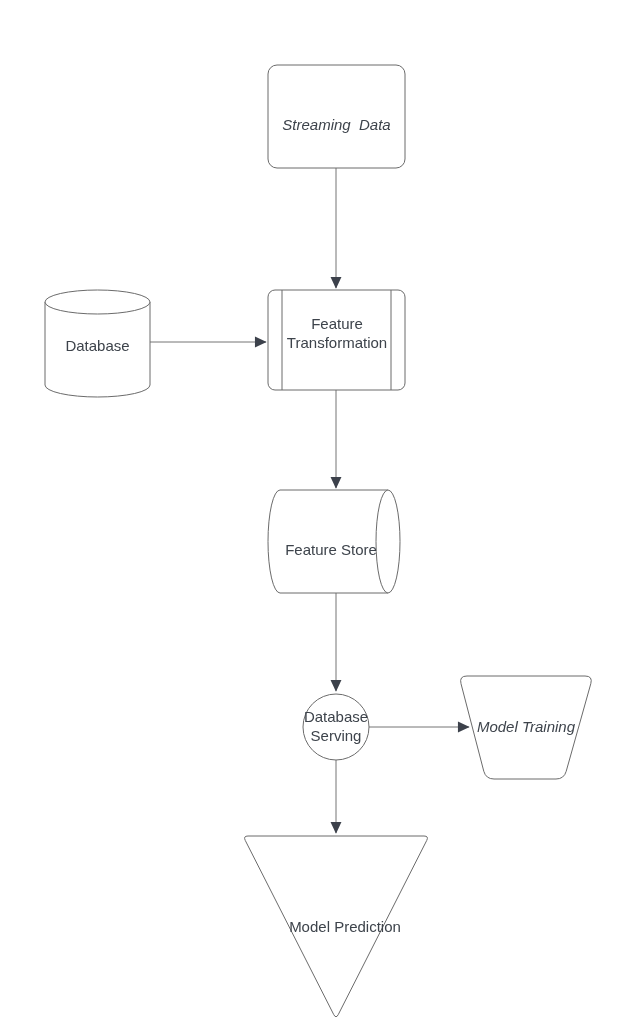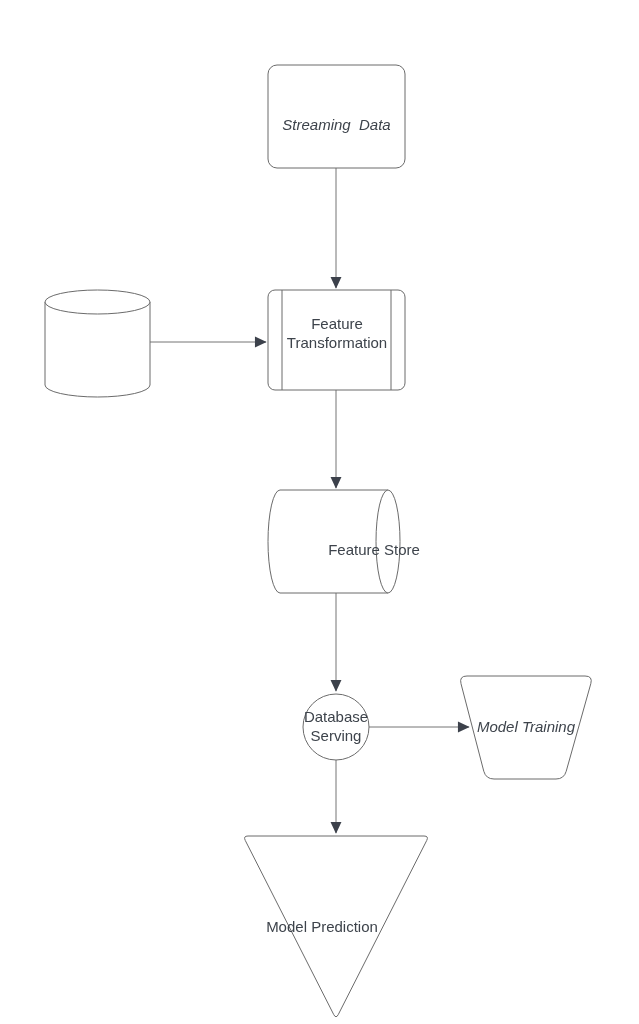--- a/index.html
+++ b/index.html
@@ -85,24 +85,25 @@
 
     <circle class="shape" cx="336" cy="727" r="33"></circle>
 
     <path class="shape" stroke-linejoin="round" d="M467,676 L585,676 Q593,676 590.8,683.7 L566.2,771.3 Q564,779 556,779 L494,779 Q486,779 483.8,771.3 L461,683.7 Q459,676 467,676 Z"></path>
 
     <path class="shape" stroke-linejoin="round" d="M248,836 L424,836 Q429,836 426.7,840.5 L338.3,1014.5 Q336,1019 333.7,1014.5 L245.3,840.5 Q243,836 248,836 Z"></path>
   </svg>
 
   <div class="node-label italic" style="left:268px; top:65px; width:137px; height:121px;">Streaming  Data</div>
 
+  <div class="node-label" style="left:45px; top:300px; width:105px; height:92px;">Database</div>
 
   <div class="node-label" style="left:283px; top:290px; width:108px; height:88px;">Feature Transformation</div>
 
-  <div class="node-label" style="left:268px; top:490px; width:126px; height:121px;margin-left:43px;">Feature Store</div>
+  <div class="node-label" style="left:268px; top:490px; width:126px; height:121px;">Feature Store</div>
 
   <div class="node-label" style="left:301px; top:693px; width:70px; height:68px;">Database Serving</div>
 
   <div class="node-label" style="left:459px; top:676px; width:134px; height:103px;font-style:italic;">Model Training</div>
 
-  <div class="node-label" style="left:230px; top:908px; width:184px; height:38px;">Model Prediction</div>
+  <div class="node-label" style="left:253px; top:908px; width:184px; height:38px;">Model Prediction</div>
 
 </div>
 
 </body></html>

